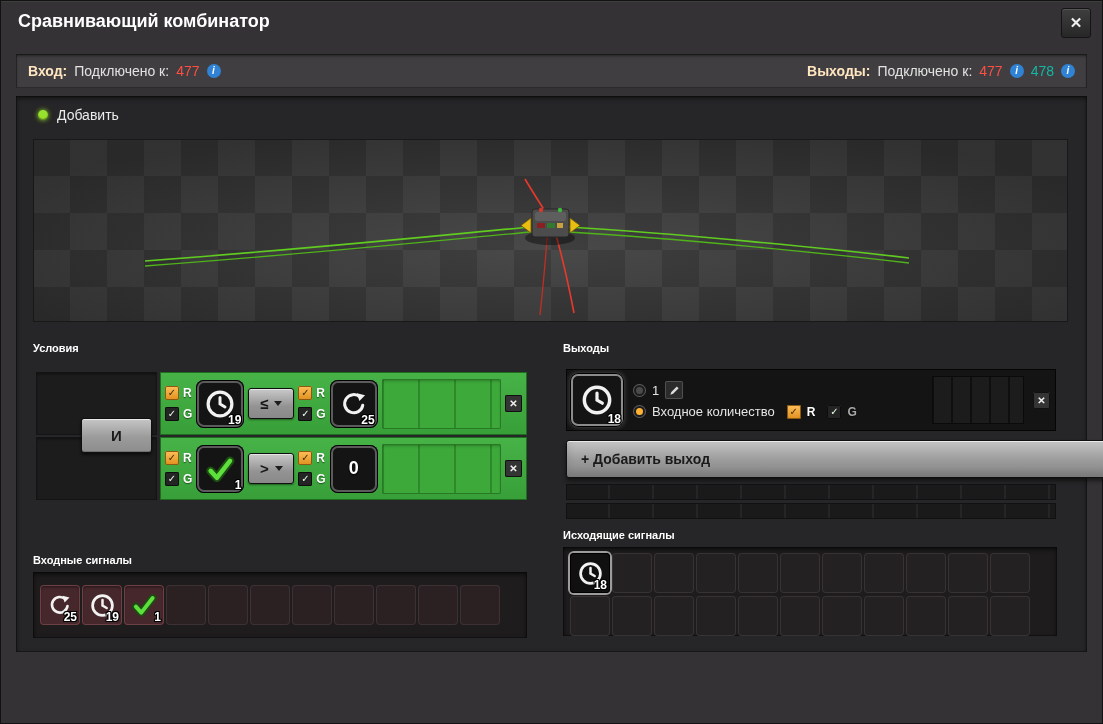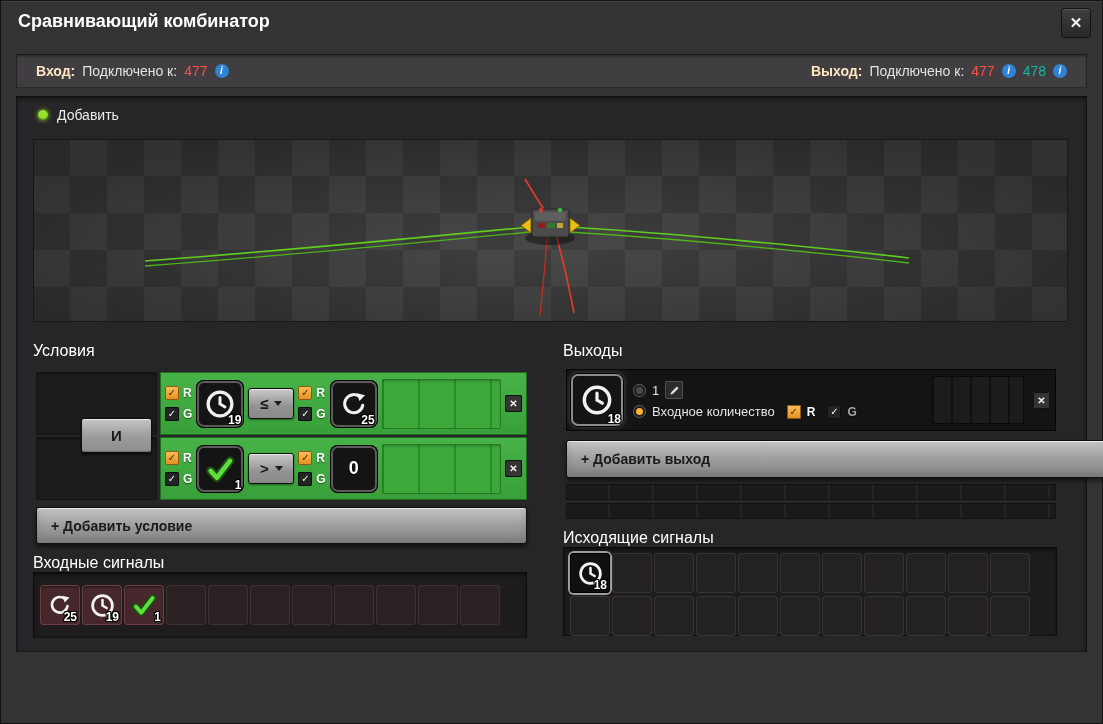--- a/index.html
+++ b/index.html
@@ -8,21 +8,21 @@
     box-shadow:inset 0 0 0 1px #121212, inset 0 2px 0 rgba(255,255,255,.06);}
   
   .title{position:absolute;left:18px;top:11px;font-size:18px;font-weight:bold;color:#ffffff;}
   .close-btn{position:absolute;right:12px;top:8px;width:30px;height:30px;
     background:linear-gradient(#3e3e3e,#272727);border:1px solid #141414;border-radius:3px;
     box-shadow:inset 0 1px 0 #555;color:#efefef;font-size:15px;font-weight:bold;
     display:flex;align-items:center;justify-content:center;cursor:pointer;padding:0;}
   
   .conn-bar{position:absolute;left:16px;top:54px;width:1071px;height:34px;background:#403e40;
     box-shadow:inset 0 2px 3px rgba(0,0,0,.45), inset 0 0 0 1px #2d2b2d;
-    display:flex;align-items:center;justify-content:space-between;padding:0 20px;box-sizing:border-box;
+    display:flex;align-items:center;justify-content:space-between;padding:0 12px;box-sizing:border-box;
     font-size:14px;color:#e2e2e2;}
   .conn-group{display:flex;align-items:center;gap:7px;}
   .gold{color:#ffe6c0;font-weight:bold;}
   .id-red{color:#ff4f45;}
   .id-green{color:#14b8a6;}
   .info-icon{display:inline-block;width:14px;height:14px;border-radius:50%;background:#2f82d4;
     color:#fff;font-size:10px;font-weight:bold;font-style:italic;text-align:center;line-height:14px;cursor:pointer;}
   
   .main-panel{position:absolute;left:16px;top:96px;width:1071px;height:556px;background:#262527;
     box-shadow:inset 0 2px 5px rgba(0,0,0,.6), inset 0 0 0 1px #1b1a1b;}
@@ -31,21 +31,21 @@
   
   .preview{position:absolute;left:33px;top:139px;width:1035px;height:183px;
     background-color:#3a393a;
     background-image:
       radial-gradient(ellipse at 50% 60%, rgba(255,255,255,.045), rgba(0,0,0,.24) 82%),
       conic-gradient(#424142 0 25%, #373637 0 50%, #424142 0 75%, #373637 0);
     background-size:auto, 74px 74px;
     box-shadow:inset 0 0 0 1px #191819;}
   .preview svg{position:absolute;left:0;top:0;}
   
-  .section-title{position:absolute;font-size:16px;font-weight:normal;color:#fff;}
+  .section-title{position:absolute;font-size:11px;font-weight:bold;color:#fff;}
   
   .gutter-row{position:absolute;left:36px;width:121px;height:63px;background:#1d1c1d;
     box-shadow:inset 0 0 0 1px #151415, inset 0 2px 3px rgba(0,0,0,.5);}
   .and-btn{position:absolute;left:81px;top:418px;width:71px;height:35px;z-index:3;cursor:pointer;
     background:linear-gradient(#c6c6c6,#9b9b9b 55%,#8d8d8d);border:1px solid #0f0f0f;border-radius:3px;
     box-shadow:inset 0 1px 0 #e9e9e9, inset 0 -1px 0 #6f6f6f, 0 2px 3px rgba(0,0,0,.55);
     color:#1b1b1b;font-weight:bold;font-size:15px;}
   .cond-row{position:absolute;left:160px;width:367px;height:63px;box-sizing:border-box;
     display:flex;align-items:center;gap:4px;padding:0 5px;
     background:linear-gradient(#47b347,#389f38);
@@ -126,21 +126,21 @@
   </button>
 
   <div class="conn-bar">
     <div class="conn-group">
       <span class="gold">Вход:</span>
       <span>Подключено к:</span>
       <span class="id-red">477</span>
       <span class="info-icon">i</span>
     </div>
     <div class="conn-group">
-      <span class="gold">Выход:</span>
+      <span class="gold">Выходы:</span>
       <span>Подключено к:</span>
       <span class="id-red">477</span>
       <span class="info-icon">i</span>
       <span class="id-green">478</span>
       <span class="info-icon">i</span>
     </div>
   </div>
 
   <div class="main-panel"></div>
 
@@ -277,21 +277,20 @@
     </div>
     <button class="signal-btn">
       <span class="const-val">0</span>
     </button>
     <div class="green-slots"></div>
     <button class="row-close">
         <span>✕</span>
       </button>
   </div>
 
-  <button class="add-btn" style="left:36px;top:507px;width:491px;height:37px;">+ Добавить условие</button>
 
   <div class="sig-panel" style="left:33px;top:572px;width:494px;height:66px;display:flex;align-items:center;padding:0 7px;">
     <div class="sig-row">
       <div class="slot m-filled">
         <svg width="24" height="24" viewBox="0 0 24 24">
             <path d="M19.5 13 A7.8 7.8 0 1 1 17.3 6.2" fill="none" stroke="#f2f2f2" stroke-width="2.6" stroke-linecap="round"></path>
             <path d="M14.5 2.8 L21.5 4.6 L16.6 9.4 Z" fill="#f2f2f2"></path>
           </svg>
         <span class="count">25</span>
       </div>

